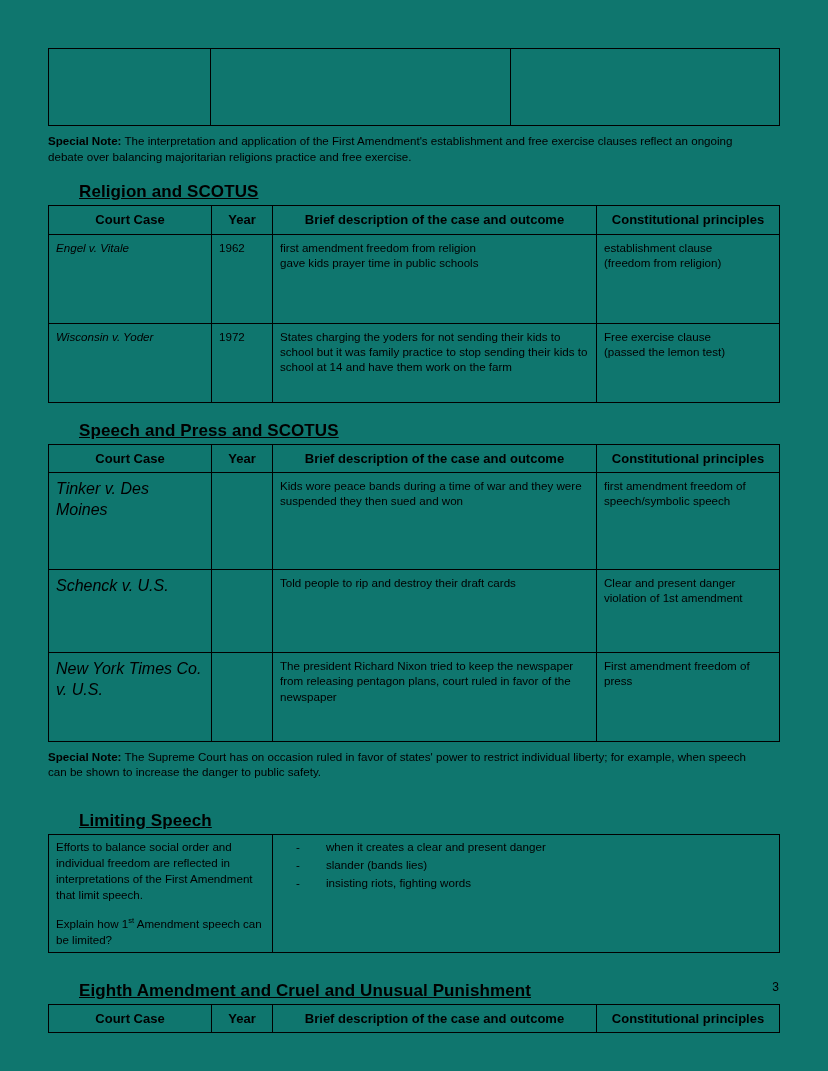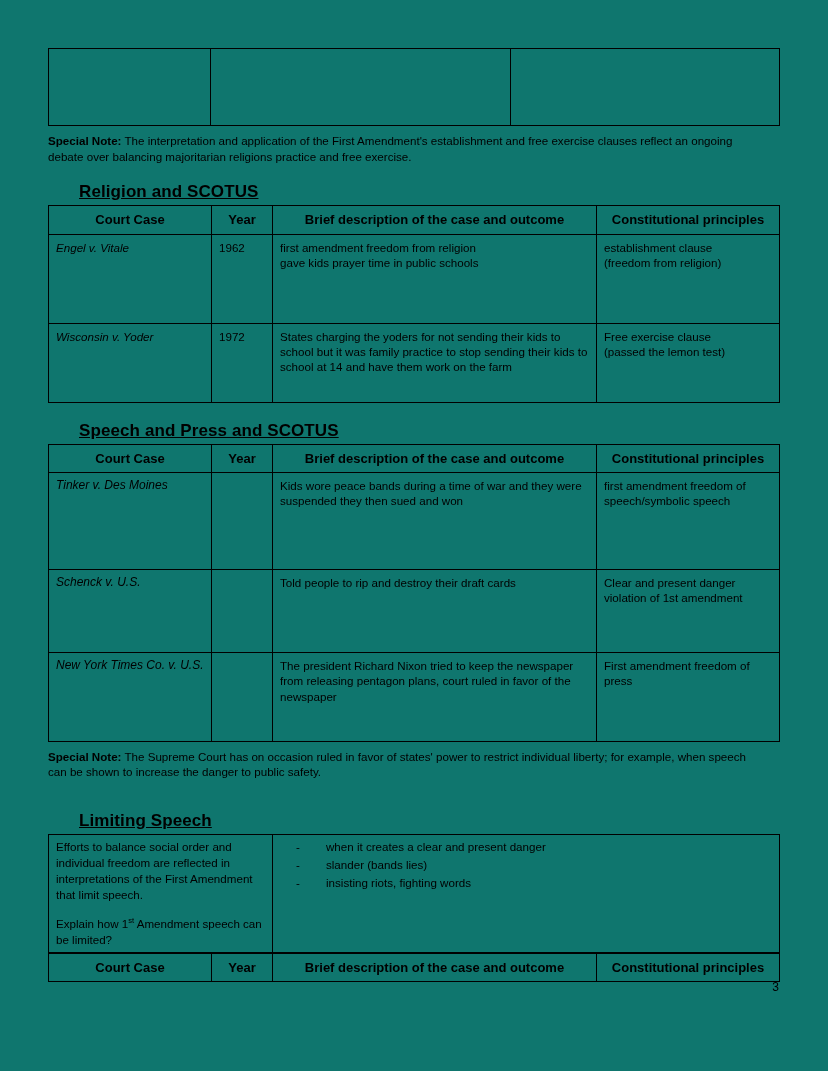--- a/index.html
+++ b/index.html
@@ -97,21 +97,21 @@
   col.l2 { width: 507px; }
 
   
   .case-name-bold {
     font-weight: bold;
     font-style: italic;
     font-size: 11.6px;
   }
   .case-name-italic {
     font-style: italic;
-    font-size: 12px;
+    font-size: 16px;
   }
 
   .year-cell {
     vertical-align: middle;
     text-align: center;
     font-size: 11.6px;
   }
 
   .desc-cell, .prin-cell {
     font-size: 11.6px;
@@ -305,20 +305,23 @@
             <li>
               <span class="bullet-dash">-</span>
               <span>insisting riots, fighting words</span>
             </li>
           </ul>
         </td>
       </tr>
     </tbody>
   </table>
 
+  <div class="eighth-wrap">
+    <div class="section-heading">Eighth Amendment and Cruel and Unusual Punishment</div>
+  </div>
   <table class="doc-table">
     <colgroup>
         <col class="c-case">
         <col class="c-year">
         <col class="c-desc">
         <col class="c-prin">
       </colgroup>
     <thead>
       <tr>
         <th>Court Case</th>

